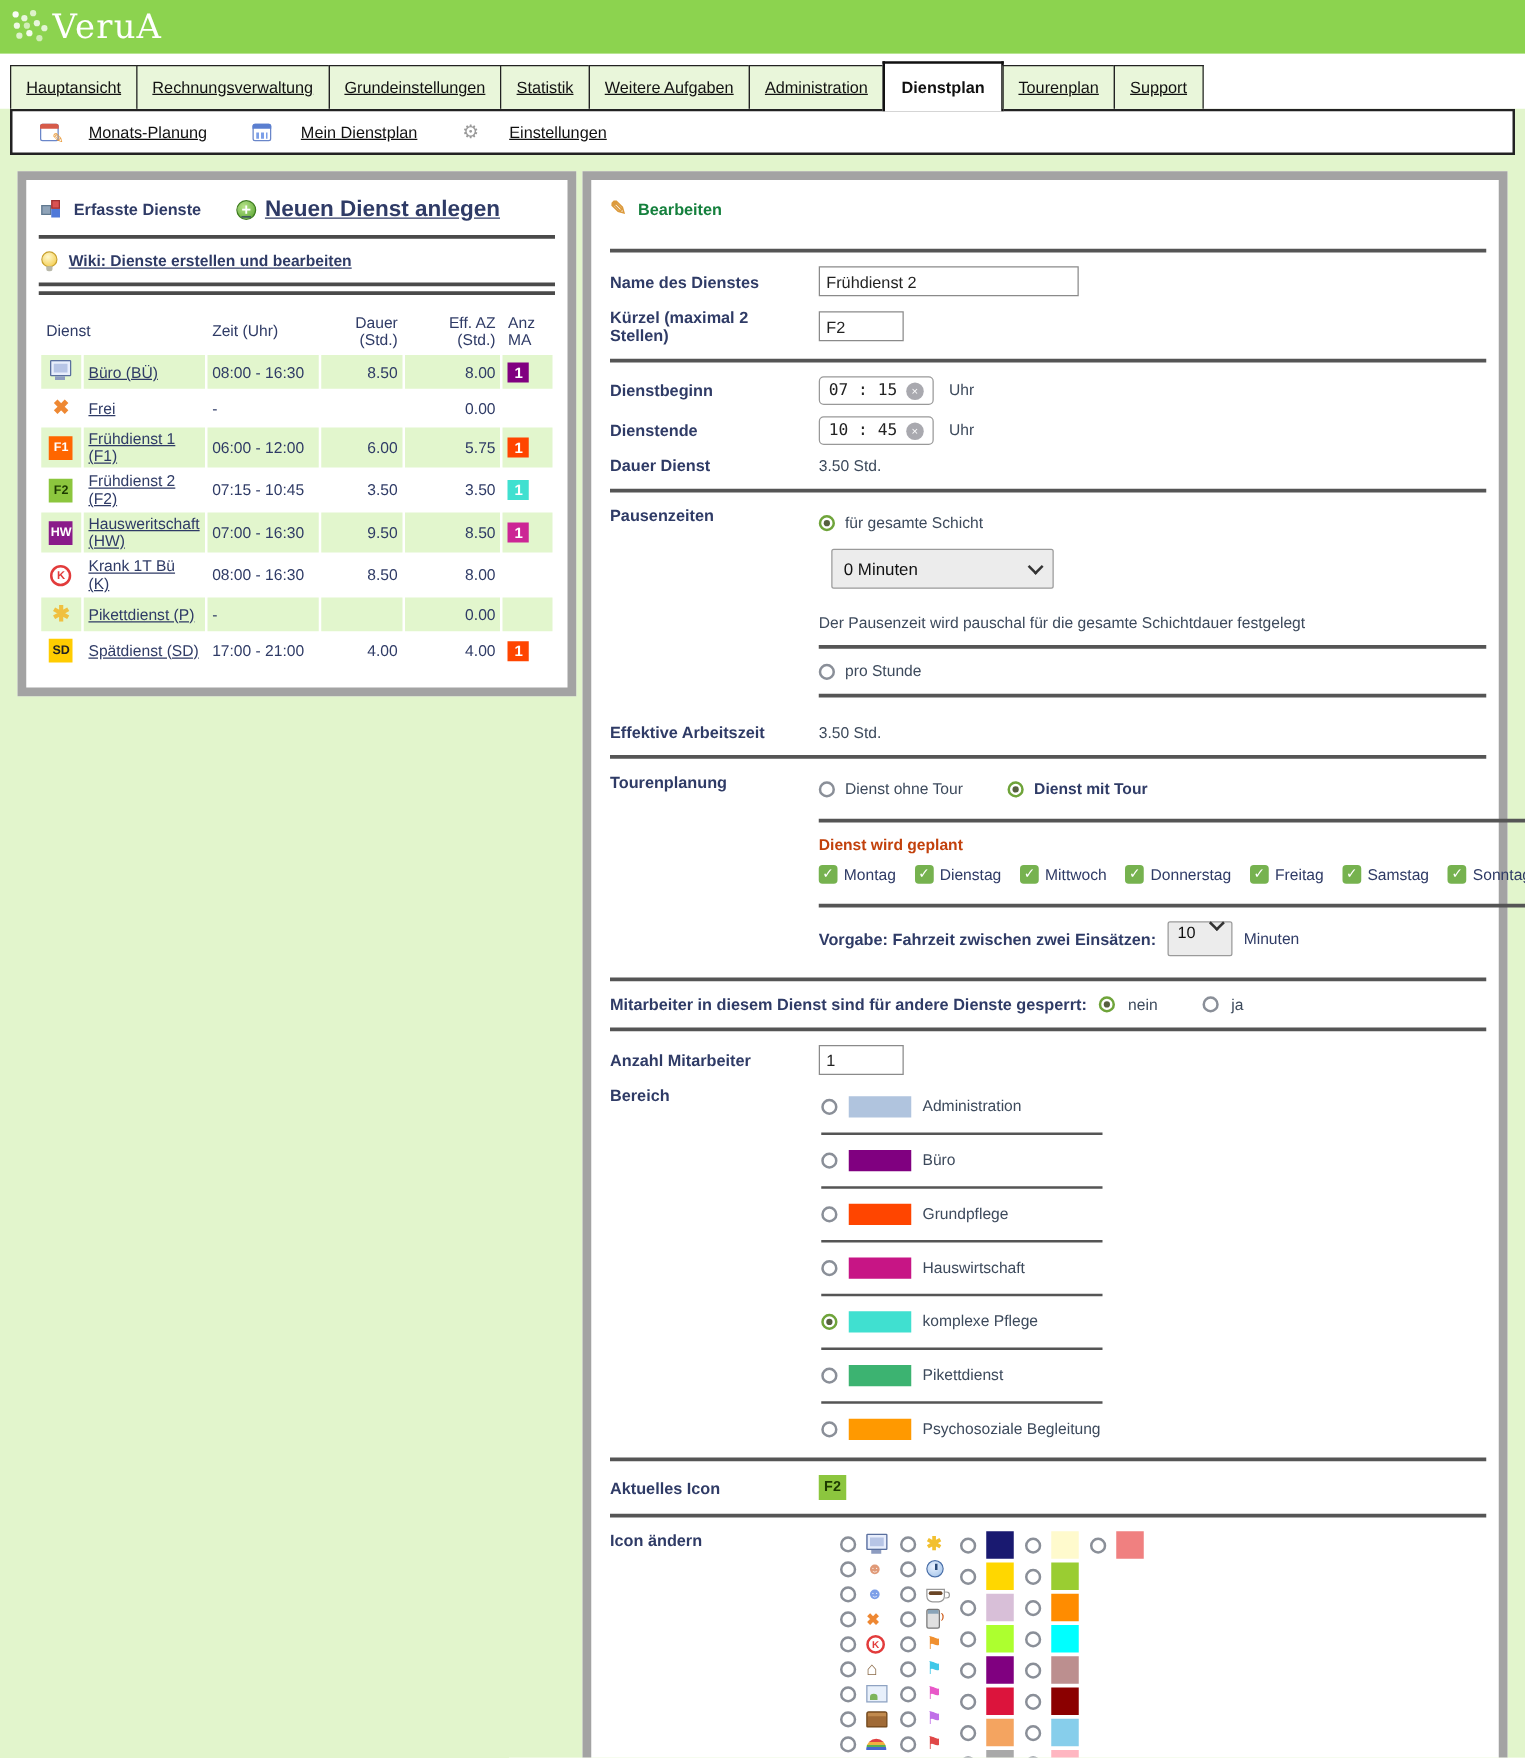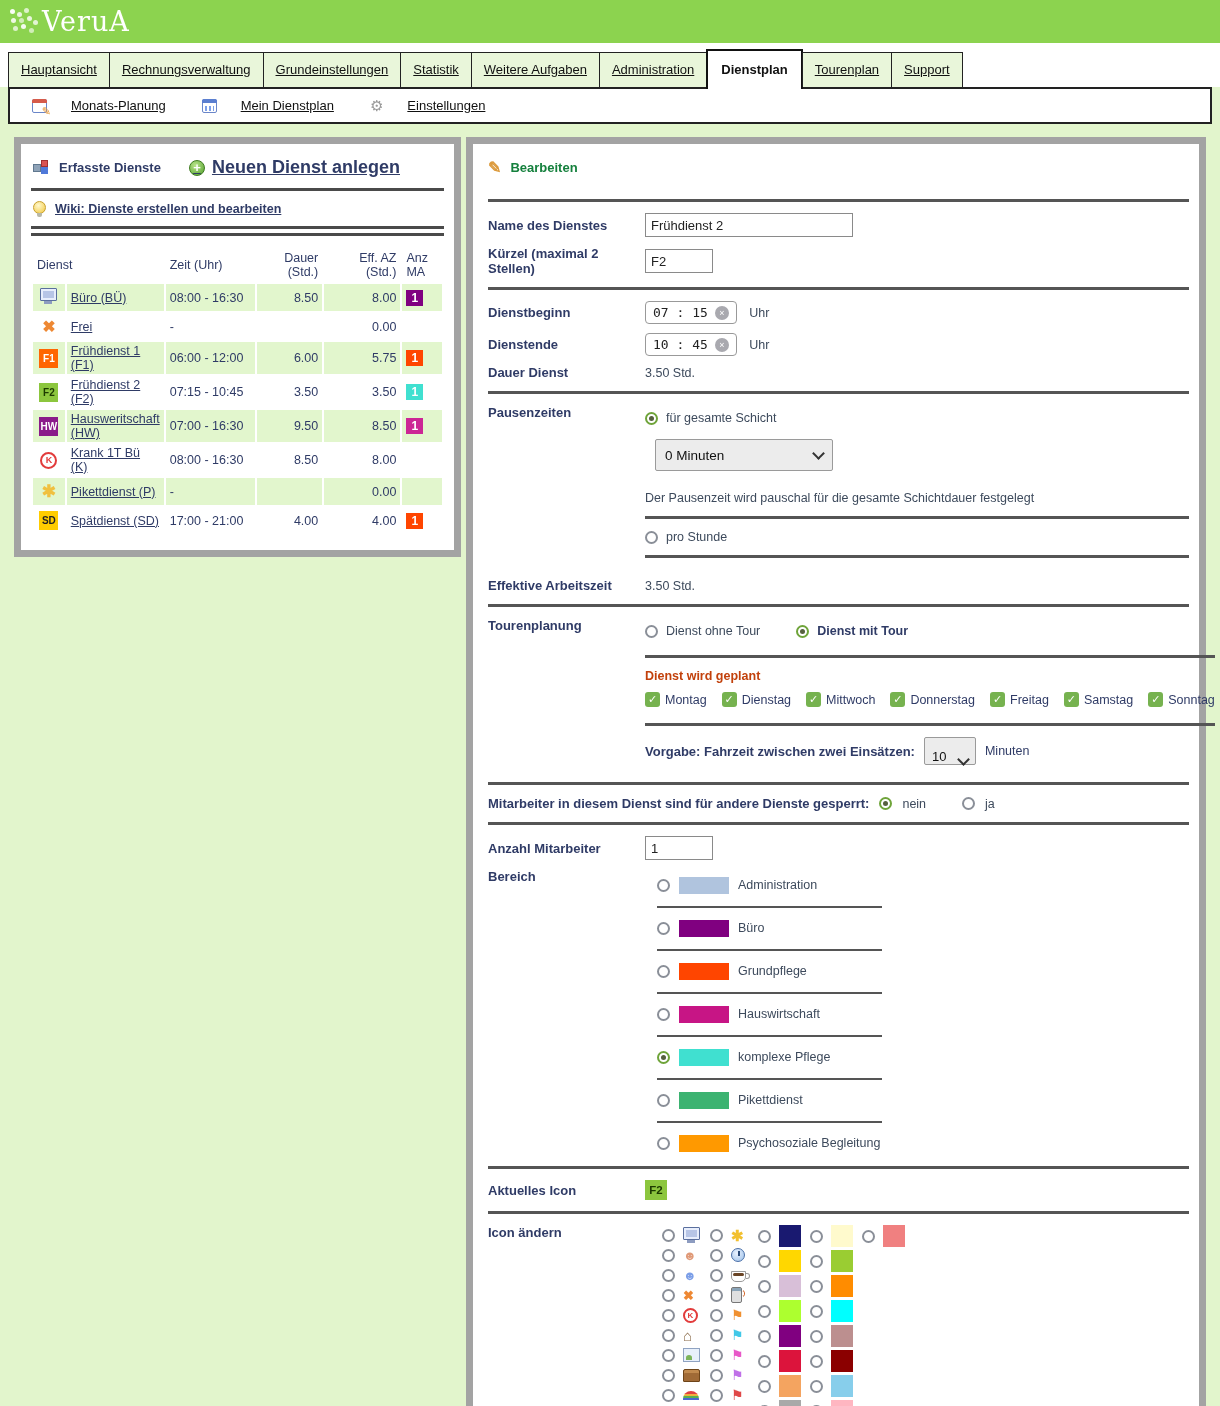--- a/index.html
+++ b/index.html
@@ -54,21 +54,21 @@
   .badge{display:inline-block;min-width:11px;padding:1px 3px;text-align:center;color:#fff;font-weight:bold;font-size:12px;}
   .badge:empty{display:none;}
 
   
   .form-title{display:flex;gap:9px;align-items:flex-start;font-weight:bold;font-size:13px;color:#15803d;padding:4px 0 12px;}
   .hr3{height:3px;background:#555;}
   .hr3.full{margin:11px 0;}
   .frow{display:flex;align-items:center;margin:9px 0;}
   .frow.top{align-items:flex-start;}
   .flabel{flex:0 0 157px;font-weight:bold;font-size:13px;color:#2f3b66;}
-  .fcontent{flex:1;}
+  .fcontent{flex:1;margin-left:10px;}
   input.txt{border:1px solid #8a8a8a;height:20px;font-size:13px;padding:1px 5px;color:#222;font-family:"Liberation Sans",sans-serif;box-sizing:content-box;}
   .w200{width:196px;} .w60{width:56px;}
   .val{font-size:12.5px;color:#3d4a5c;}
   .unit{margin-left:8px;font-size:12.5px;color:#3d4a5c;}
   .time-box{display:inline-flex;align-items:center;border:1px solid #999;border-radius:4px;padding:3px 7px;background:#fff;}
   .time-text{font-family:"DejaVu Sans Mono",monospace;font-size:13px;color:#222;}
   .clear-btn{width:14px;height:14px;border-radius:50%;background:#a9a9af;color:#fff;font-size:9px;line-height:14px;text-align:center;margin-left:7px;cursor:pointer;}
   .ri{display:inline-block;width:13px;height:13px;border:2px solid #8a8f98;border-radius:50%;background:#fff;box-sizing:border-box;position:relative;flex:0 0 auto;cursor:pointer;}
   .ri.sel{border-color:#6fa43a;}
   .ri.sel::after{content:"";position:absolute;left:2px;top:2px;width:5px;height:5px;border-radius:50%;background:#56603f;}
@@ -79,21 +79,21 @@
   .chev{width:7px;height:7px;border-right:2px solid #333;border-bottom:2px solid #333;transform:rotate(45deg);margin-top:-4px;}
   .inline-radios{display:flex;align-items:center;gap:10px;}
   .gap30{margin-left:26px;}
   .cb{width:15px;height:15px;background:#76b24f;border-radius:3px;color:#fff;font-size:11px;line-height:15px;text-align:center;display:inline-block;flex:0 0 auto;cursor:pointer;}
   .cb::after{content:"✓";}
   .days{display:flex;gap:15px;margin:9px 0 16px;font-size:12.5px;color:#2f3b66;}
   .day{display:flex;gap:5px;align-items:center;}
   .subhead{font-weight:bold;color:#c2410c;font-size:12.5px;margin-top:4px;}
   .vorgabe{display:flex;align-items:center;gap:9px;font-size:12.5px;color:#2f3b66;margin:6px 0;}
   .vorgabe .vlabel{font-weight:bold;font-size:13px;}
-  .sel-sm{display:inline-flex;justify-content:space-between;align-items:flex-end;background:#ececec;border:1px solid #9a9a9a;border-radius:2px;padding:0 7px;height:26px;width:36px;font-size:13px;color:#111;cursor:pointer;}
+  .sel-sm{display:inline-flex;justify-content:space-between;align-items:flex-start;background:#ececec;border:1px solid #9a9a9a;border-radius:2px;padding:0 7px;height:26px;width:36px;font-size:13px;color:#111;cursor:pointer;}
   .gesperrt{display:flex;align-items:center;gap:10px;font-size:12.5px;color:#3d4a5c;margin:6px 0;}
   .gesperrt .glabel{font-weight:bold;font-size:13px;color:#2f3b66;}
   .bereich-list{margin-left:12px;}
   .b-row{display:flex;align-items:center;gap:9px;height:24px;margin-top:4px;}
   .b-sep{height:2px;background:#555;width:225px;margin:9px 0 8px;}
   .swatch{width:50px;height:17px;display:inline-block;flex:0 0 auto;}
   .b-label{font-size:12.5px;color:#3d4a5c;}
   .cur-icon{min-width:14px;height:20px;display:inline-block;text-align:center;font-weight:bold;font-size:11.5px;line-height:20px;padding:0 4px;}
   .igrid{display:flex;margin-left:17px;}
   .icol{width:48px;}

